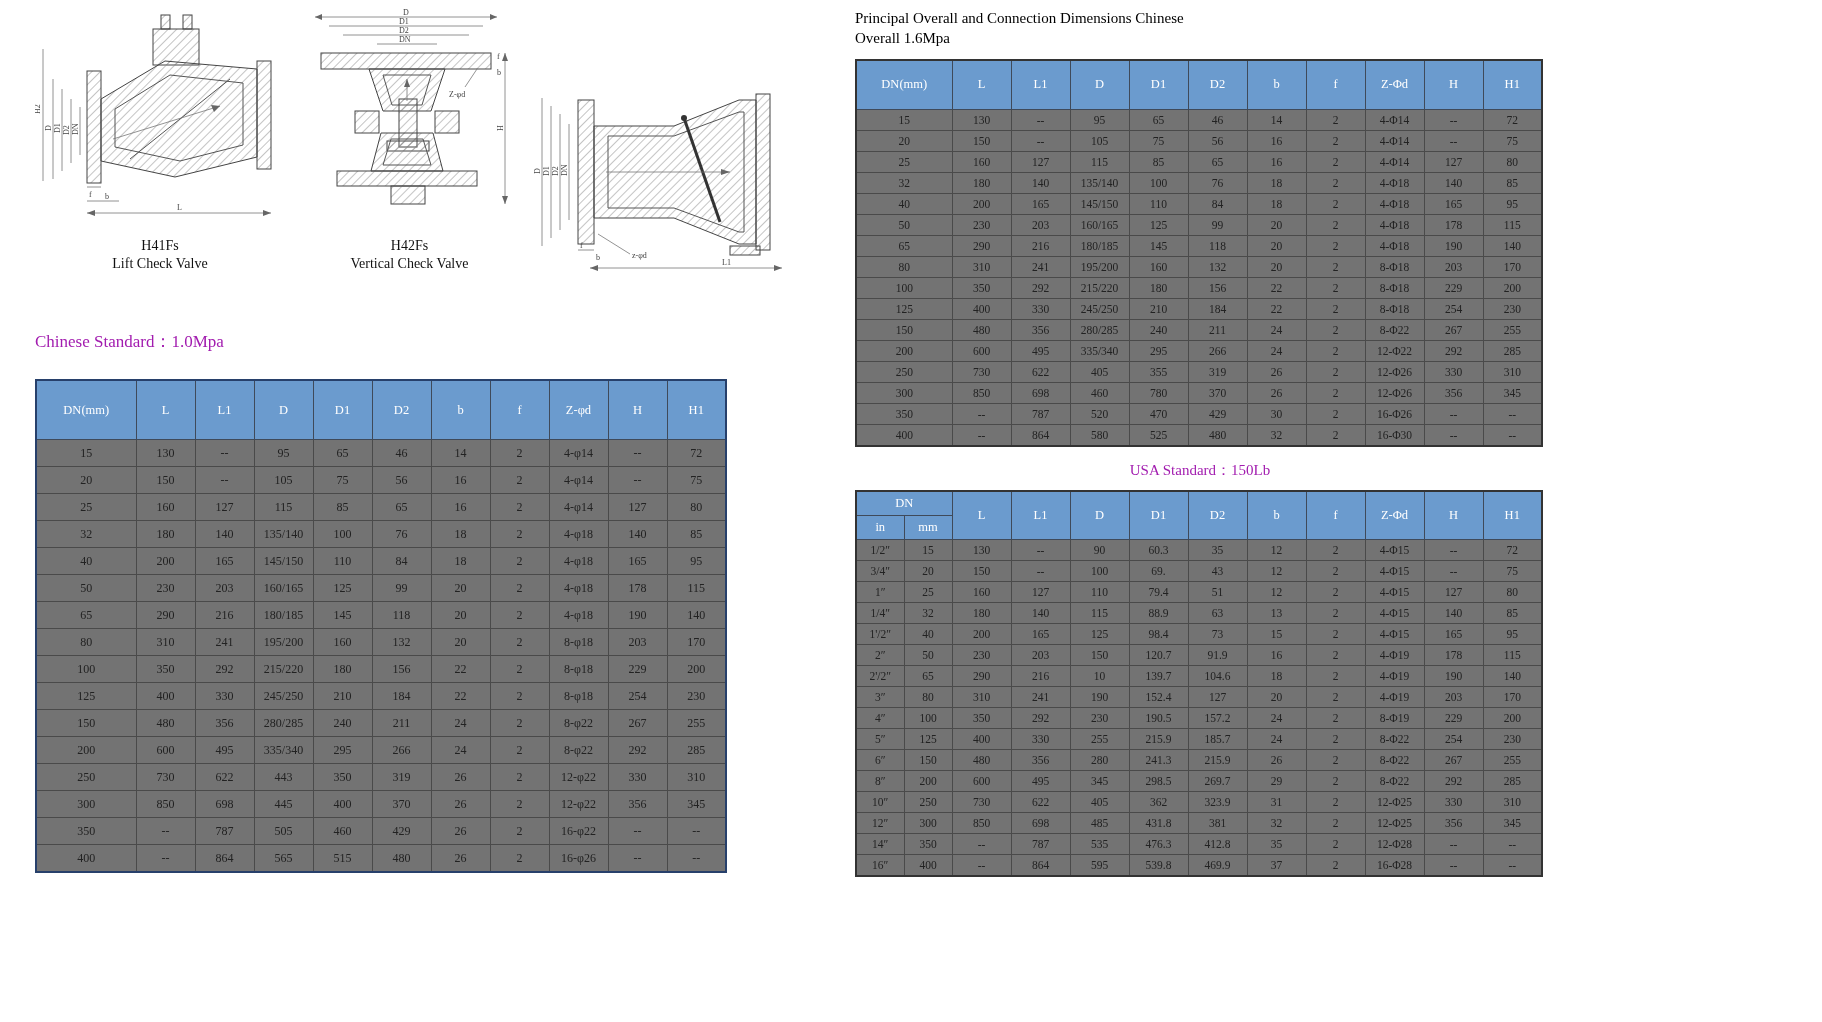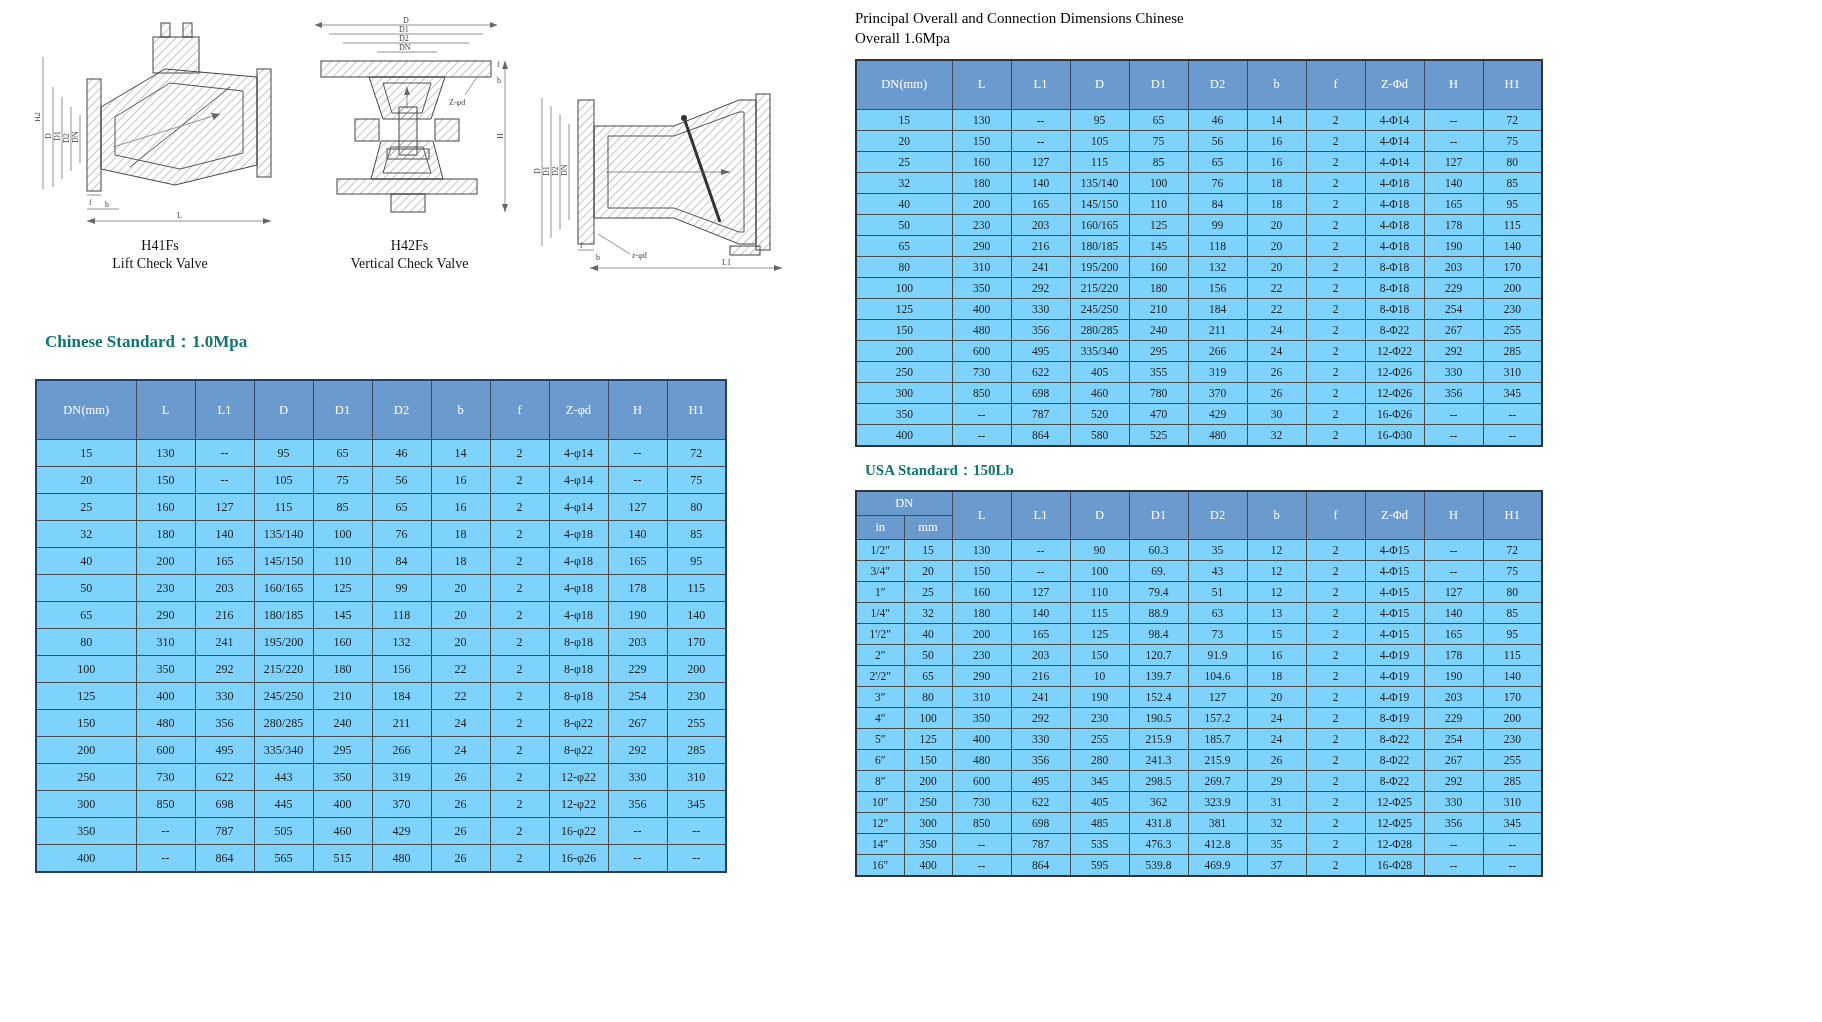--- a/index.html
+++ b/index.html
@@ -4,35 +4,35 @@
 <style>
   html,body{margin:0;padding:0;background:#fff;}
   .page{position:relative;width:1822px;height:1022px;background:#fff;overflow:hidden;
         font-family:"Liberation Serif",serif;color:#111;}
   .left-col{position:absolute;left:35px;top:22px;width:706px;}
   .right-col{position:absolute;left:855px;top:8px;width:690px;}
 
   
   .diagrams-row{display:flex;align-items:flex-end;gap:22px;height:250px;}
   figure{margin:0;text-align:center;}
-  figcaption{font-size:14px;line-height:1.25;margin-top:10px;color:#111;}
+  figcaption{font-size:14px;line-height:1.25;margin-top:18px;color:#111;}
   .drawing{display:block;}
   .dwg-line{stroke:#555;stroke-width:1;fill:none;}
   .dwg-dim{stroke:#777;stroke-width:0.8;fill:none;}
   .dwg-label{font-family:"Liberation Serif",serif;font-size:8px;fill:#444;}
   .dwg-solid{stroke:#444;stroke-width:1;}
 
   
-  .tbl-title{font-weight:bold;font-size:17px;margin:0 0 0 10px;color:#0f766e;}
+  .tbl-title{font-weight:normal;font-size:17px;margin:0 0 0 0;color:#a21caf;}
   .tbl-title-right{font-weight:normal;font-size:15px;line-height:1.35;margin:0;color:#000;}
   .title-gap{margin-top:58px;}
-  .usa-title{margin-top:14px;}
+  .usa-title{margin-top:14px;text-align:center;}
 
   
-  table{border-collapse:collapse;table-layout:fixed;background:#7dd3fc;}
+  table{border-collapse:collapse;table-layout:fixed;background:#737373;}
   .tbl{margin-top:10px;}
   .tbl th{background:var(--header-bg,#6b9bce);color:#fff;font-weight:normal;
           font-size:12.5px;border:1px solid #3f4a5a;}
   .tbl td{border:1px solid #4a4a4a;text-align:center;font-size:12px;color:#222;
           padding:0;overflow:hidden;white-space:nowrap;}
   #table-cn10{border:2px solid #27406b;margin-top:26px;}
   #table-cn10 th{height:56px;}
   #table-cn10 td{height:26px;}
   #table-cn16,#table-usa{border:2px solid #333;}
   #table-cn16 th{height:46px;}

